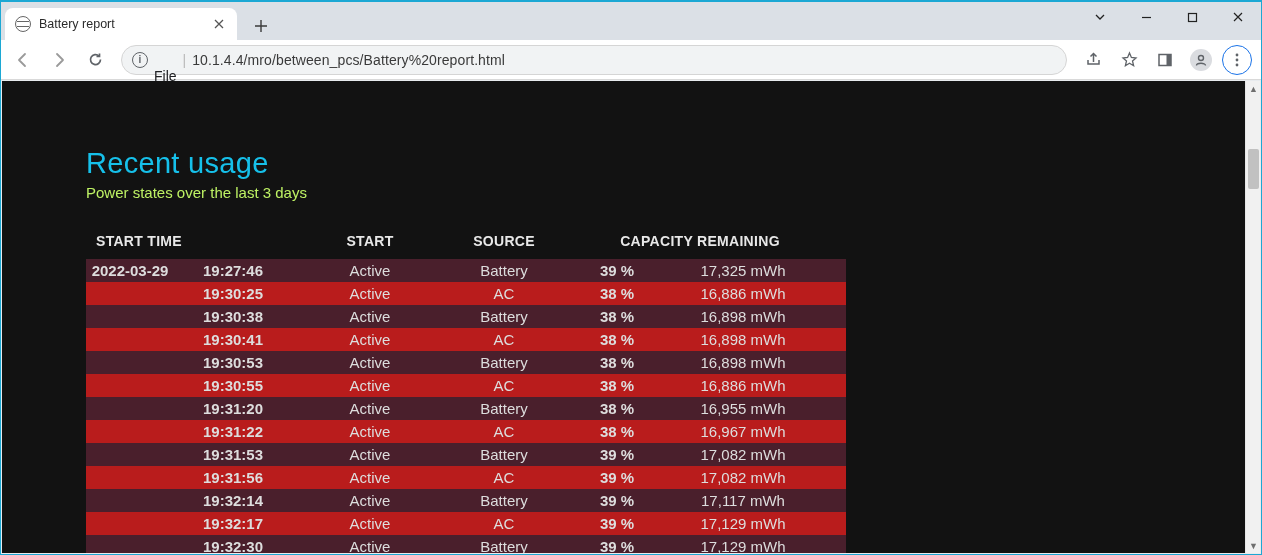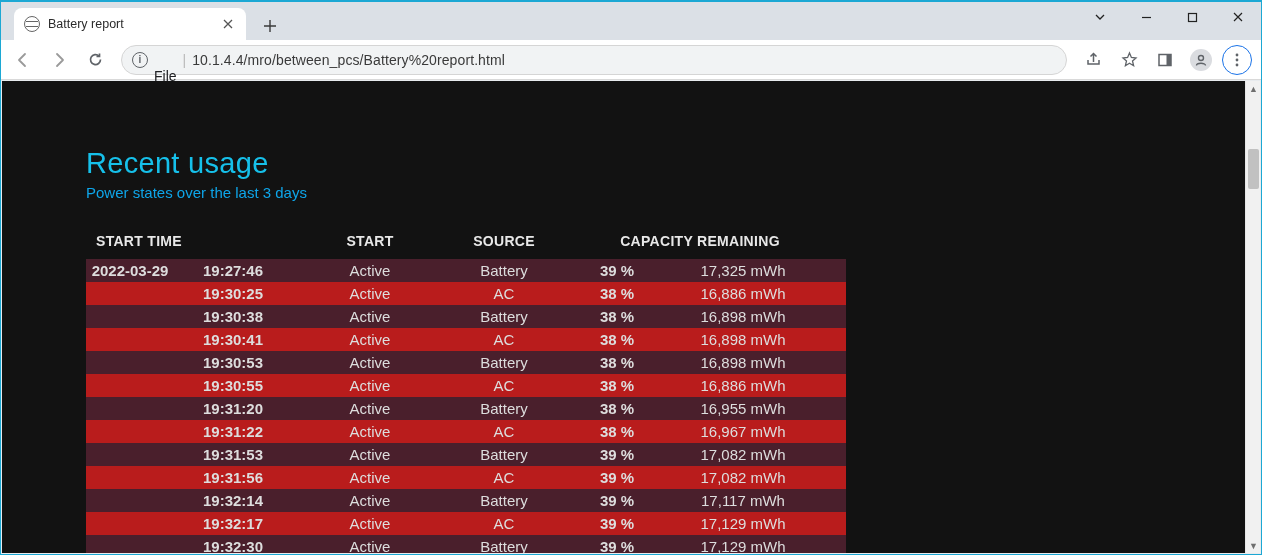--- a/index.html
+++ b/index.html
@@ -17,21 +17,21 @@
   height: 38px;
   background: #dbe0e6;
   display: flex;
   align-items: flex-start;
   position: relative;
 }
 .tabstrip {
   display: flex;
   align-items: flex-end;
   height: 38px;
-  padding-left: 13px;
+  padding-left: 4px;
 }
 .tab {
   background: #fff;
   height: 32px;
   margin-top: 6px;
   border-radius: 8px 8px 0 0;
   display: flex;
   align-items: center;
   padding: 0 10px;
   width: 232px;
@@ -149,21 +149,21 @@
   padding: 66px 0 0 84px;
   font-family: "Segoe UI Light", "Segoe UI", Arial, sans-serif;
 }
 .h2 {
   color: #16c0ea;
   font-size: 29px;
   font-weight: 400;
   letter-spacing: 0.3px;
 }
 .sub {
-  color: #0ea5e9;
+  color: #bef264;
   font-size: 15px;
   margin-top: 4px;
   font-weight: 300;
 }
 .tbl {
   margin-top: 26px;
   border-collapse: collapse;
   font-size: 15px;
 }
 .tbl th {

